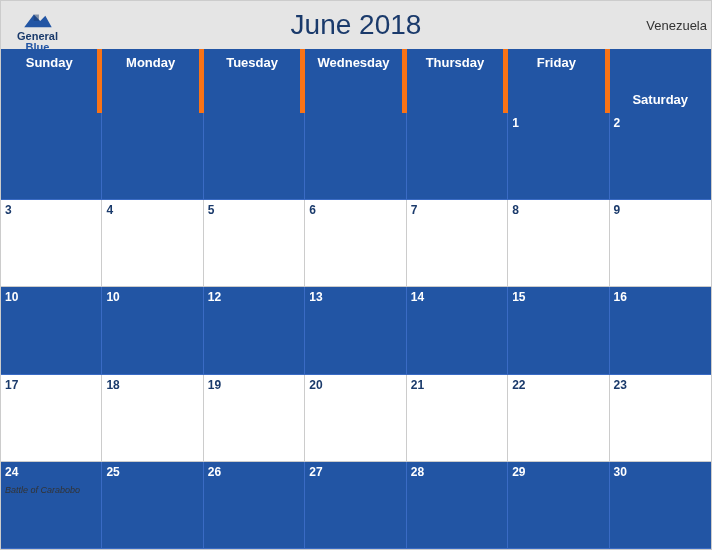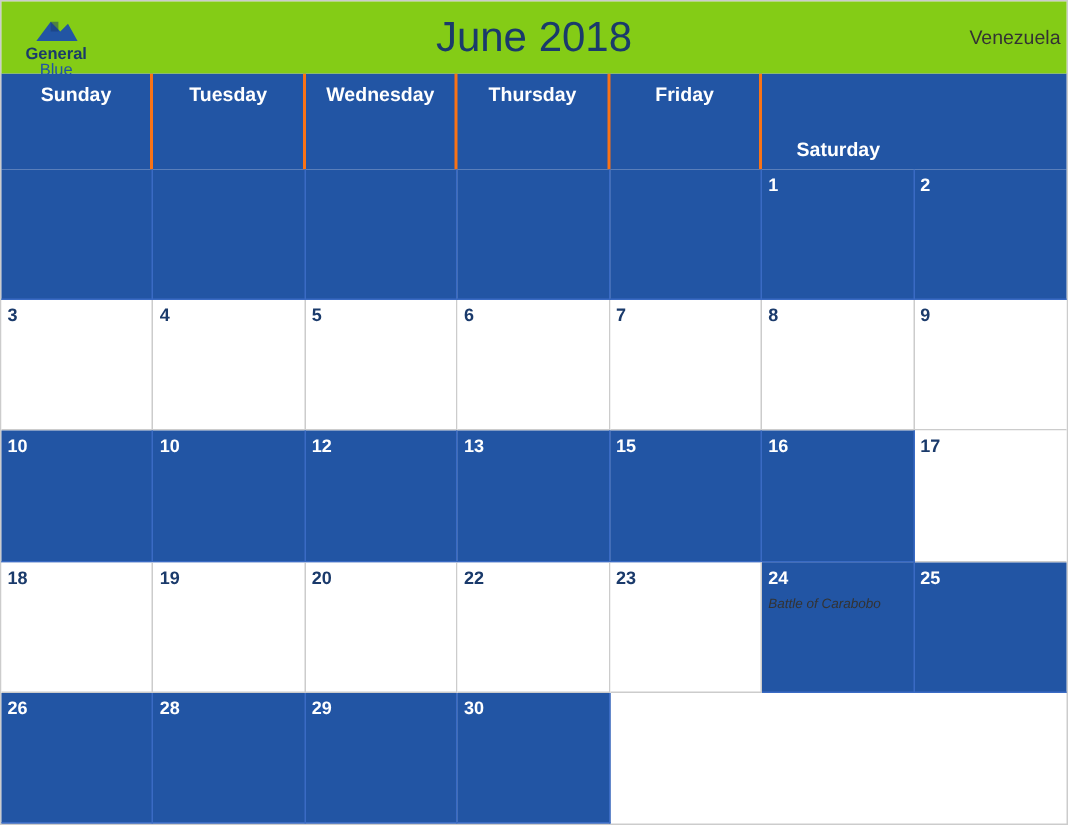--- a/index.html
+++ b/index.html
@@ -16,40 +16,40 @@
       border: 1px solid #ccc;
       display: flex;
       flex-direction: column;
     }
     .header {
       display: flex;
       align-items: center;
       justify-content: center;
       padding: 8px 16px;
       position: relative;
-      background: #84cc16;
+      background: #e5e5e5;
     }
     .logo-area {
       position: absolute;
       left: 16px;
       top: 8px;
       display: flex;
       flex-direction: column;
       align-items: center;
     }
     .logo-text-general {
       font-size: 11px;
       color: #1a3a6b;
       font-weight: bold;
       line-height: 1;
     }
     .logo-text-blue {
       font-size: 11px;
       color: #2255a4;
-      font-weight: normal;
+      font-weight: bold;
       line-height: 1;
     }
     .logo-icon {
       width: 32px;
       height: 20px;
       margin-bottom: 2px;
     }
     .title {
       font-size: 28px;
       color: #1a3a6b;
@@ -67,21 +67,21 @@
       display: grid;
       grid-template-columns: repeat(7, 1fr);
       background: #2255a4;
     }
     .day-name {
       color: #fff;
       text-align: center;
       padding: 6px 2px;
       font-size: 13px;
       font-weight: bold;
-      border-right: 2px solid #f97316;
+      border-right: 5px solid #f97316;
     }
     .day-name:last-child {
       border-right: none;
       margin-top: 37px;
     }
     .calendar-grid {
       display: grid;
       grid-template-columns: repeat(7, 1fr);
       grid-template-rows: repeat(5, 1fr);
       flex: 1;
@@ -140,20 +140,21 @@
       </svg>
       <span class="logo-text-general">General</span>
       <span class="logo-text-blue">Blue</span>
     </div>
     <h1 class="title">June 2018</h1>
     <span class="country">Venezuela</span>
   </div>
 
   <div class="days-header">
     <div class="day-name">Sunday</div>
+    <div class="day-name">Monday</div>
     <div class="day-name">Tuesday</div>
     <div class="day-name">Wednesday</div>
     <div class="day-name">Thursday</div>
     <div class="day-name">Friday</div>
     <div class="day-name">Saturday</div>
   </div>
 
   <div class="calendar-grid">
 
     <div class="day-cell header-row empty">
@@ -206,56 +207,65 @@
     <div class="day-cell header-row">
         <span class="day-number">10</span>
       </div>
     <div class="day-cell header-row">
         <span class="day-number">12</span>
       </div>
     <div class="day-cell header-row">
         <span class="day-number">13</span>
       </div>
     <div class="day-cell header-row">
+        <span class="day-number">14</span>
+      </div>
+    <div class="day-cell header-row">
         <span class="day-number">15</span>
       </div>
     <div class="day-cell header-row">
         <span class="day-number">16</span>
       </div>
 
     <div class="day-cell">
         <span class="day-number">17</span>
       </div>
     <div class="day-cell">
         <span class="day-number">18</span>
       </div>
     <div class="day-cell">
         <span class="day-number">19</span>
       </div>
     <div class="day-cell">
         <span class="day-number">20</span>
+      </div>
+    <div class="day-cell">
+        <span class="day-number">21</span>
       </div>
     <div class="day-cell">
         <span class="day-number">22</span>
       </div>
     <div class="day-cell">
         <span class="day-number">23</span>
       </div>
 
     <div class="day-cell header-row">
       <span class="day-number">24</span>
       <span class="holiday-text" style="color: rgb(51, 51, 51);">Battle of Carabobo</span>
     </div>
     <div class="day-cell header-row">
         <span class="day-number">25</span>
       </div>
     <div class="day-cell header-row">
         <span class="day-number">26</span>
       </div>
     <div class="day-cell header-row">
+        <span class="day-number">27</span>
+      </div>
+    <div class="day-cell header-row">
         <span class="day-number">28</span>
       </div>
     <div class="day-cell header-row">
         <span class="day-number">29</span>
       </div>
     <div class="day-cell header-row">
         <span class="day-number">30</span>
       </div>
   </div>
 </div>

